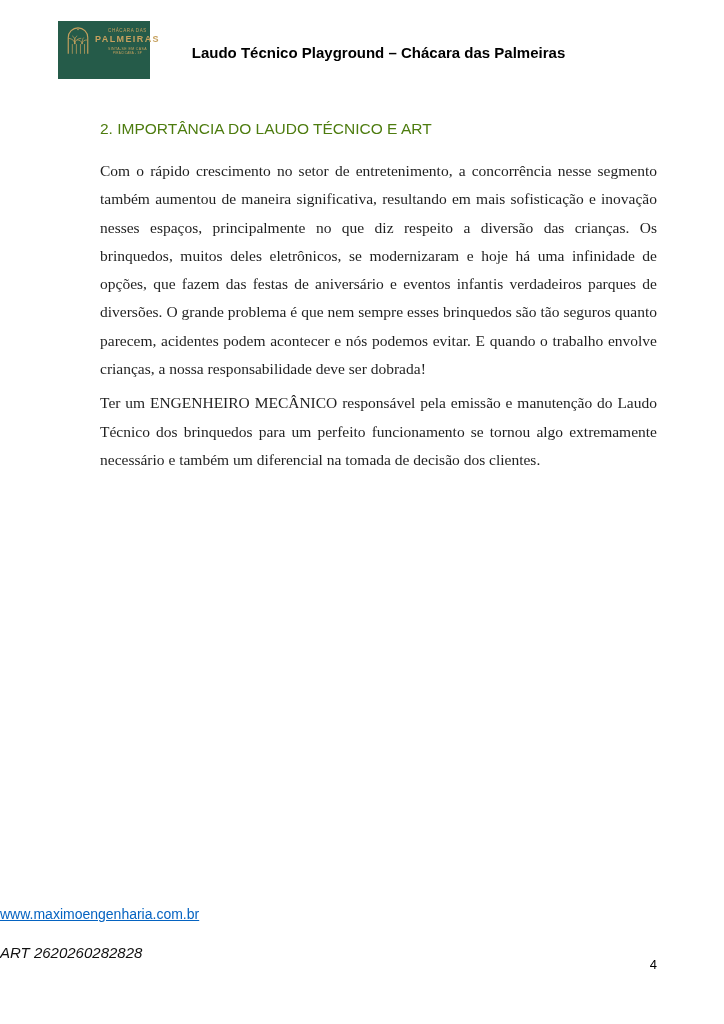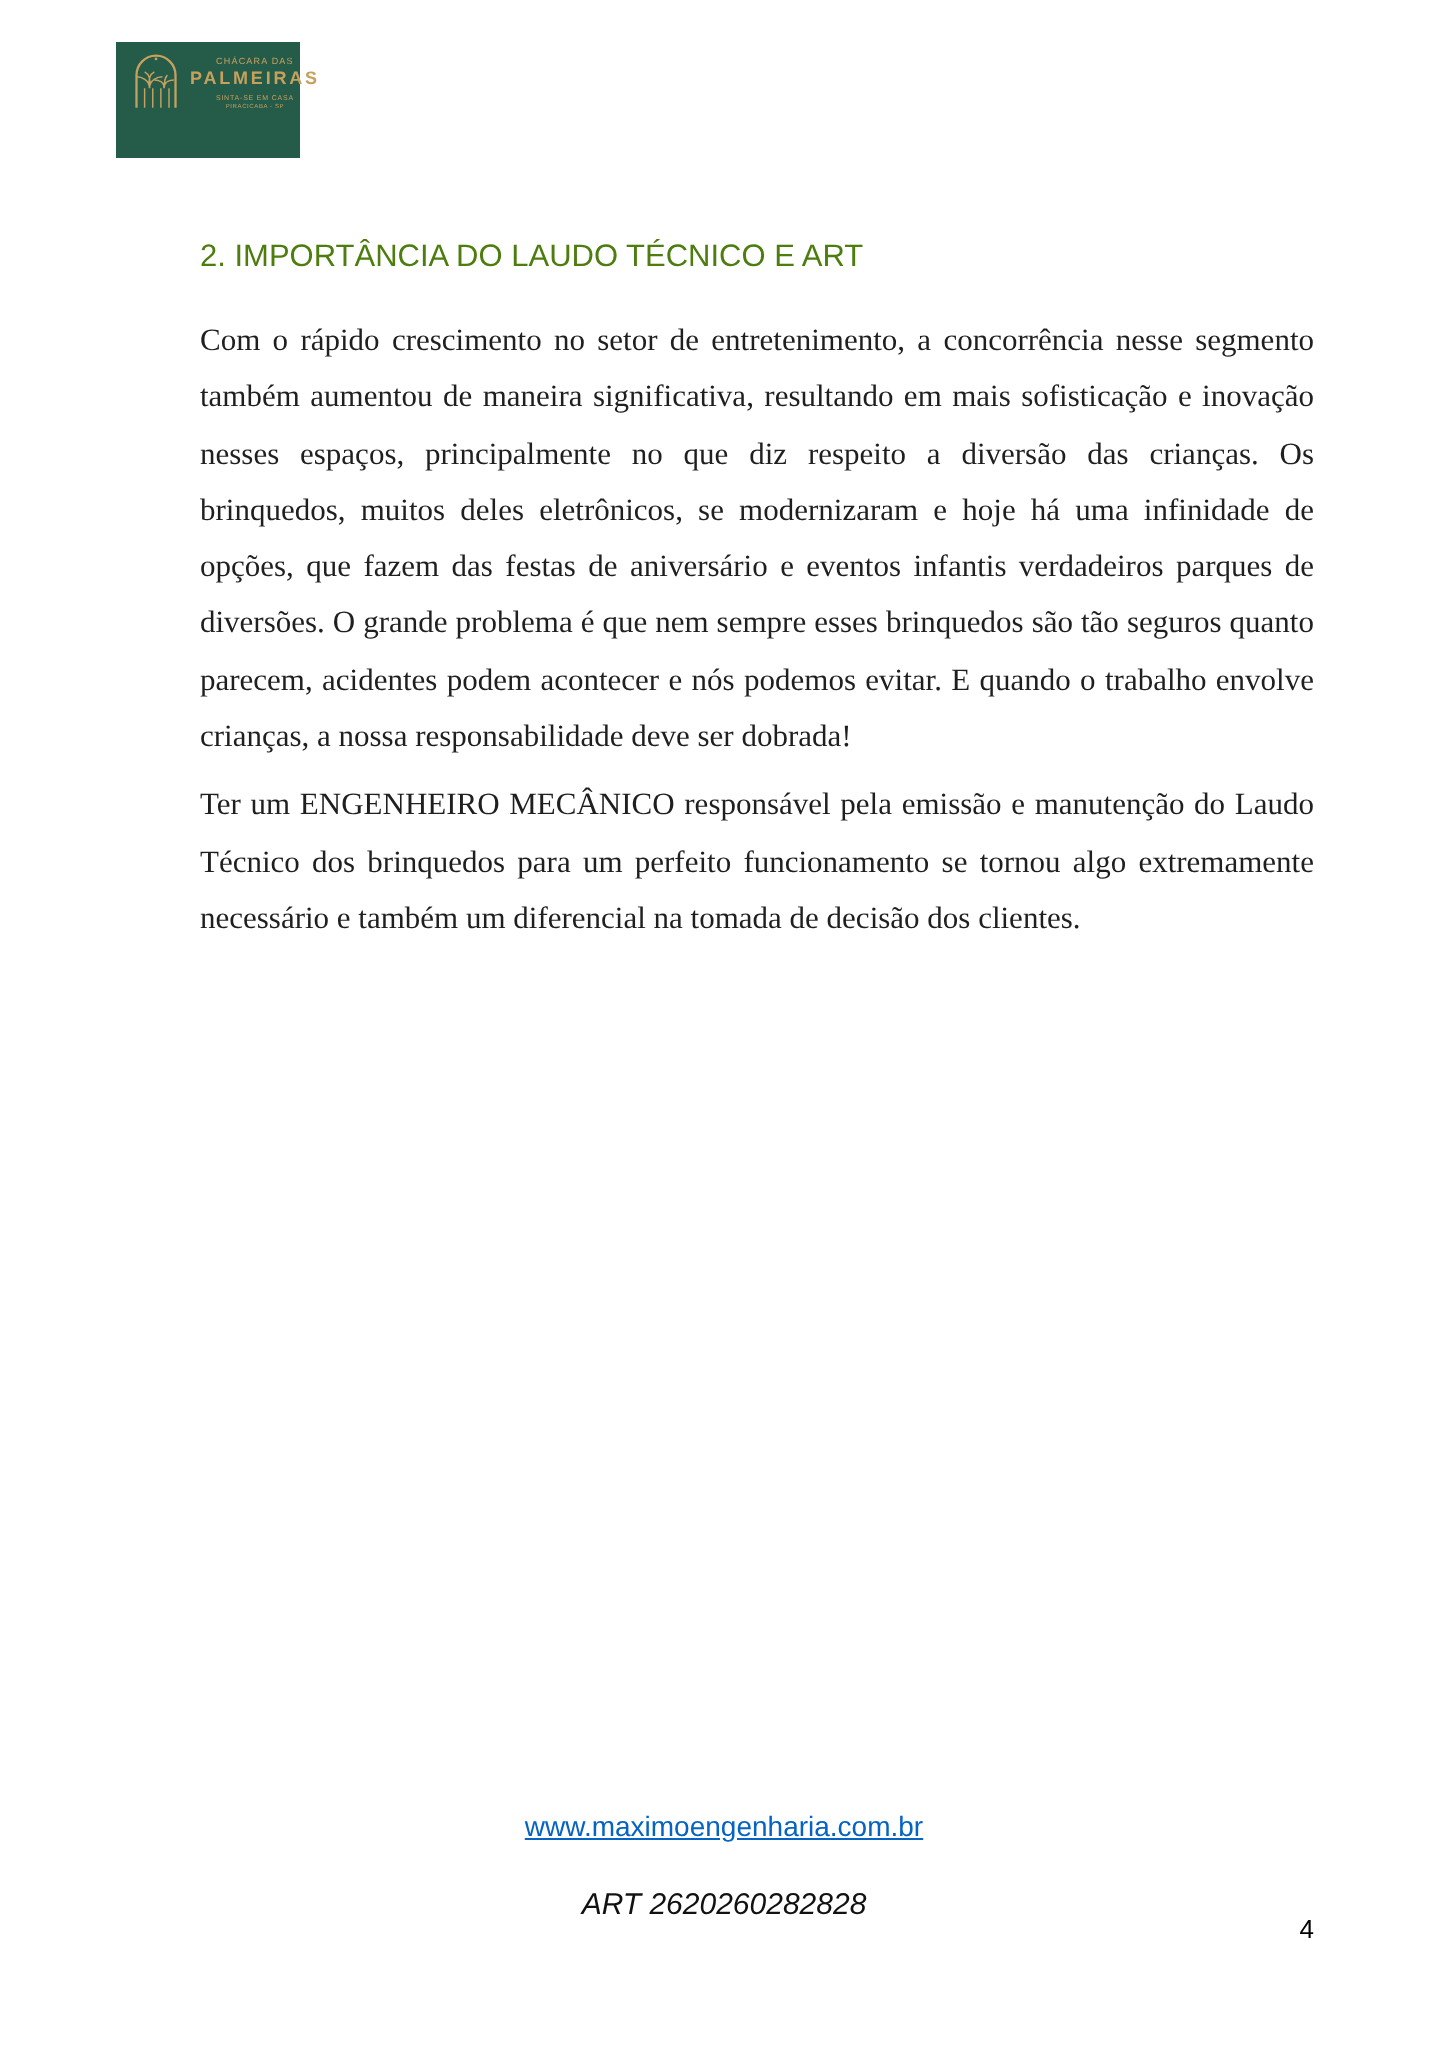--- a/index.html
+++ b/index.html
@@ -37,21 +37,21 @@
     font-size:15.5px; font-weight:normal; color:#4d7c0f;
     line-height:28px; margin:0 0 14px 0;
   }
   .body-paragraph {
     font-size:15.5px; line-height:28.3px;
     text-align:justify; text-align-last:left;
     margin:0 0 6px 0; color:#1f1f1f;font-family:Liberation Serif, serif;
   }
   
   .footer {
-    position:absolute; left:0; top:905px; width:724px; text-align:center;
+    position:absolute; left:0; top:905px; width:724px; 
   }
   .website-link {
     color:#0563c1; text-decoration:underline;
     font-size:14px; cursor:pointer;
   }
   .art-number {
     font-style:italic; font-size:15px; color:#111111; margin-top:21px;
   }
   .page-number {
     position:absolute; right:67px; top:957px; font-size:13px; color:#000000;
@@ -73,20 +73,21 @@
       </svg>
     </span>
     <span class="logo-text">
       <div class="logo-line1">CHÁCARA DAS</div>
       <div class="logo-line2">PALMEIRAS</div>
       <div class="logo-line3">SINTA-SE EM CASA</div>
       <div class="logo-line4">PIRACICABA - SP</div>
     </span>
   </div>
 
+  <div class="header-title">Laudo Técnico Playground – Chácara das Palmeiras</div>
 
   <div class="content">
     <h2 class="section-heading">2. IMPORTÂNCIA DO LAUDO TÉCNICO E ART</h2>
     <p class="body-paragraph">Com o rápido crescimento no setor de entretenimento, a concorrência nesse segmento também aumentou de maneira significativa, resultando em mais sofisticação e inovação nesses espaços, principalmente no que diz respeito a diversão das crianças. Os brinquedos, muitos deles eletrônicos, se modernizaram e hoje há uma infinidade de opções, que fazem das festas de aniversário e eventos infantis verdadeiros parques de diversões. O grande problema é que nem sempre esses brinquedos são tão seguros quanto parecem, acidentes podem acontecer e nós podemos evitar. E quando o trabalho envolve crianças, a nossa responsabilidade deve ser dobrada!</p>
     <p class="body-paragraph">Ter um ENGENHEIRO MECÂNICO responsável pela emissão e manutenção do Laudo Técnico dos brinquedos para um perfeito funcionamento se tornou algo extremamente necessário e também um diferencial na tomada de decisão dos clientes.</p>
   </div>
 
   <div class="footer">
     <div><a class="website-link">www.maximoengenharia.com.br</a></div>
     <div class="art-number">ART 2620260282828</div>

